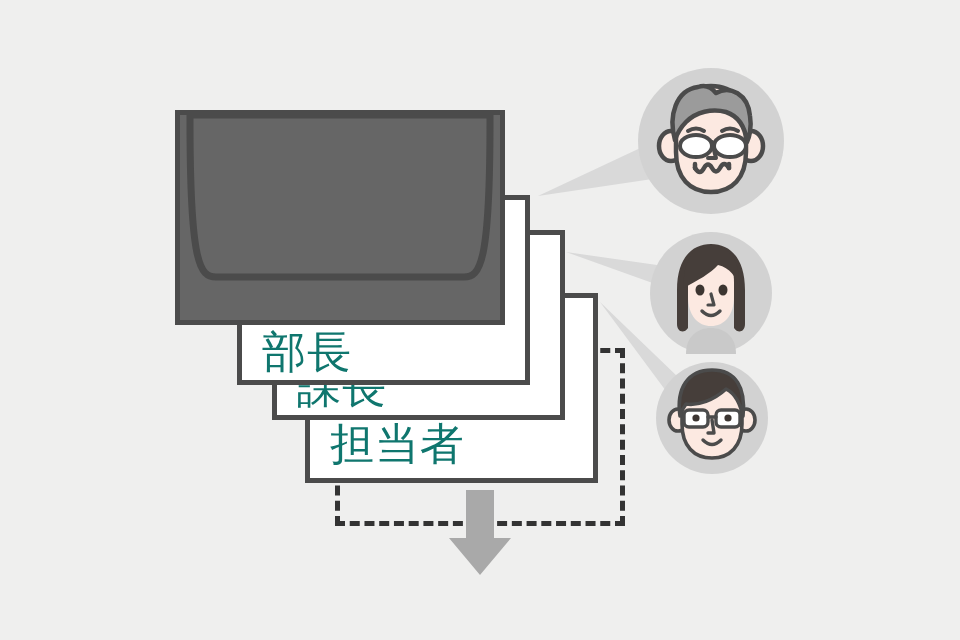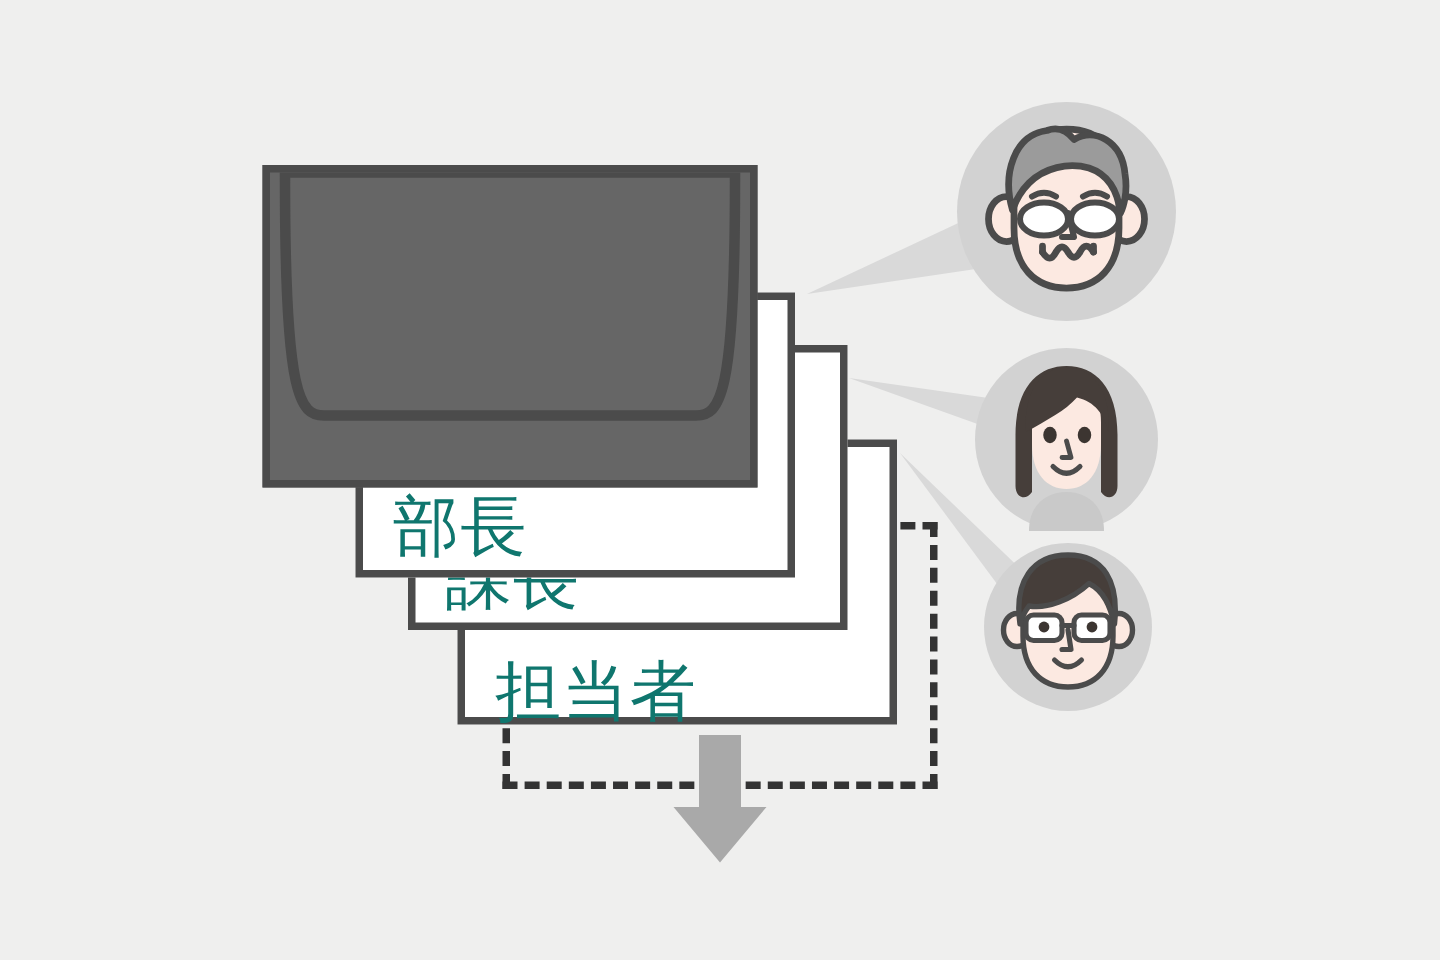--- a/index.html
+++ b/index.html
@@ -159,21 +159,21 @@
     </svg>
   </div>
 
   <div class="dashed-box" style="left:335px; top:348px; width:290px; height:178px;"></div>
 
   <svg style="position:absolute; left:440px; top:490px;" width="80" height="90" viewBox="0 0 80 90">
     <path d="M 26,0 L 54,0 L 54,48 L 71,48 L 40,85 L 9,48 L 26,48 Z" fill="#a9a9a9"></path>
   </svg>
 
   <div class="card card-white" style="left:305px; top:293px; width:293px; height:190px;">
-    <span class="card-label" style="left:20px; top:142px;">担当者</span>
+    <span class="card-label" style="left:20px; top:124px;">担当者</span>
   </div>
 
   <div class="card card-white" style="left:272px; top:230px; width:293px; height:190px;">
     <span class="card-label" style="left:20px; top:130px;">課長</span>
   </div>
 
   <div class="card card-white" style="left:237px; top:195px; width:293px; height:190px;">
     <span class="card-label" style="left:20px; top:130px;">部長</span>
   </div>
 

